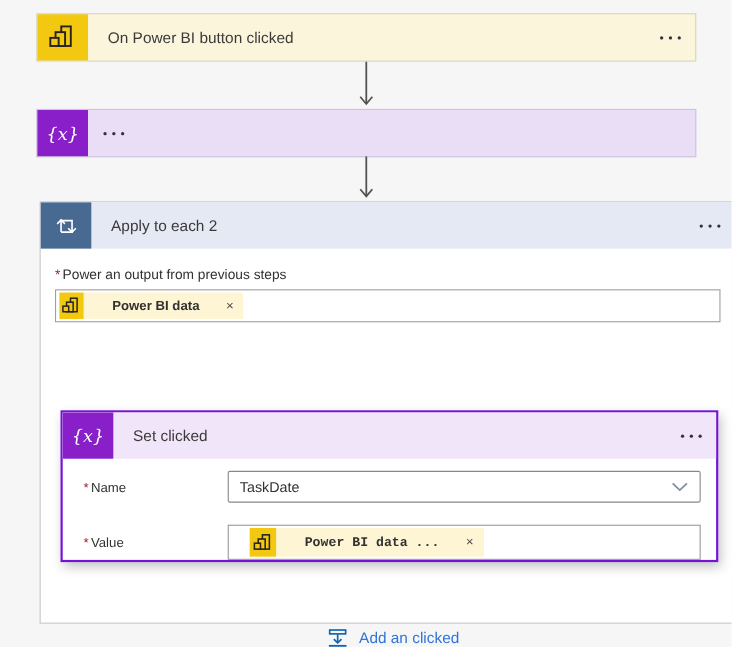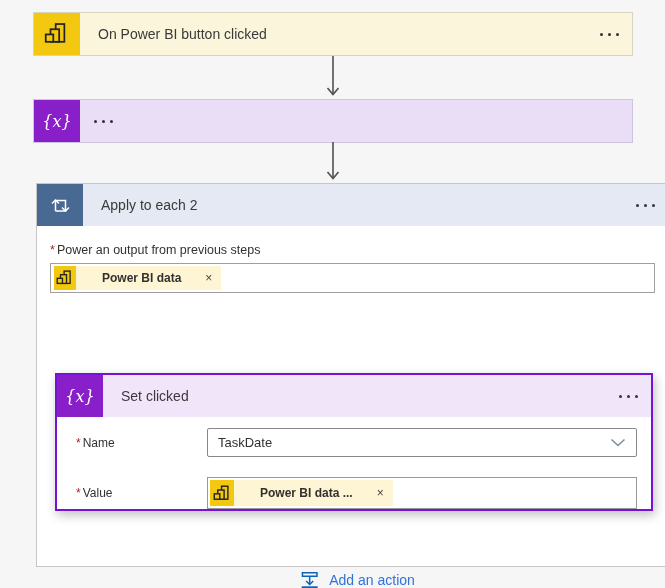--- a/index.html
+++ b/index.html
@@ -47,21 +47,21 @@
   
   .sv-card{position:absolute;left:18px;top:130px;width:598px;height:138px;background:#fff;
     border:2px solid #7612d4;box-sizing:border-box;box-shadow:2px 4px 10px rgba(0,0,0,.25);}
   .sv-header{height:42px;display:flex;background:#f1e5fa;cursor:pointer;}
   .sv-row{display:flex;align-items:center;margin:11px 14px 0 19px;}
   .sv-row .row-label{width:131px;font-size:12px;color:#323130;flex:none;}
   .sv-input{flex:1;height:29px;border:1px solid #8a8886;border-radius:2px;
     display:flex;align-items:center;padding:3px 10px;font-size:13px;color:#323130;
     box-sizing:border-box;background:#fff;cursor:pointer;}
   .sv-input .chev{margin-left:auto;display:flex;}
-  .sv-value{height:32px;padding:0 2px;border-radius:0;border-color:#9b9997;cursor:text;}
+  .sv-value{height:32px;padding:0 19px;border-radius:0;border-color:#9b9997;cursor:text;font-family:Liberation Mono, monospace;}
   .sv-row2{margin-top:20px;}
   
   .add-action{position:absolute;left:calc(50% + 4px);top:325px;transform:translateX(-50%);
     display:flex;align-items:center;gap:9px;background:none;border:none;cursor:pointer;
     font-size:14px;color:#2f74da;font-family:"Liberation Sans",sans-serif;}
 </style>
 </head>
 <body>
 
 <div class="canvas">
@@ -201,18 +201,18 @@
 
       <button class="add-action">
         <span style="display:flex;">
           <svg width="22" height="22" viewBox="0 0 22 22">
             <rect x="3.75" y="3.75" width="14.5" height="3.5" fill="none" stroke="#0e63b4" stroke-width="1.5"></rect>
             <line x1="11" y1="7.5" x2="11" y2="15" stroke="#0e63b4" stroke-width="1.5"></line>
             <path d="M7.5,12 L11,15.5 L14.5,12" fill="none" stroke="#0e63b4" stroke-width="1.5"></path>
             <rect x="3" y="17.3" width="16" height="3" fill="#0e63b4"></rect>
           </svg>
         </span>
-        <span>Add an action</span>
+        <span>Add an clicked</span>
       </button>
     </div>
   </div>
 
 </div>
 
 </body></html>

